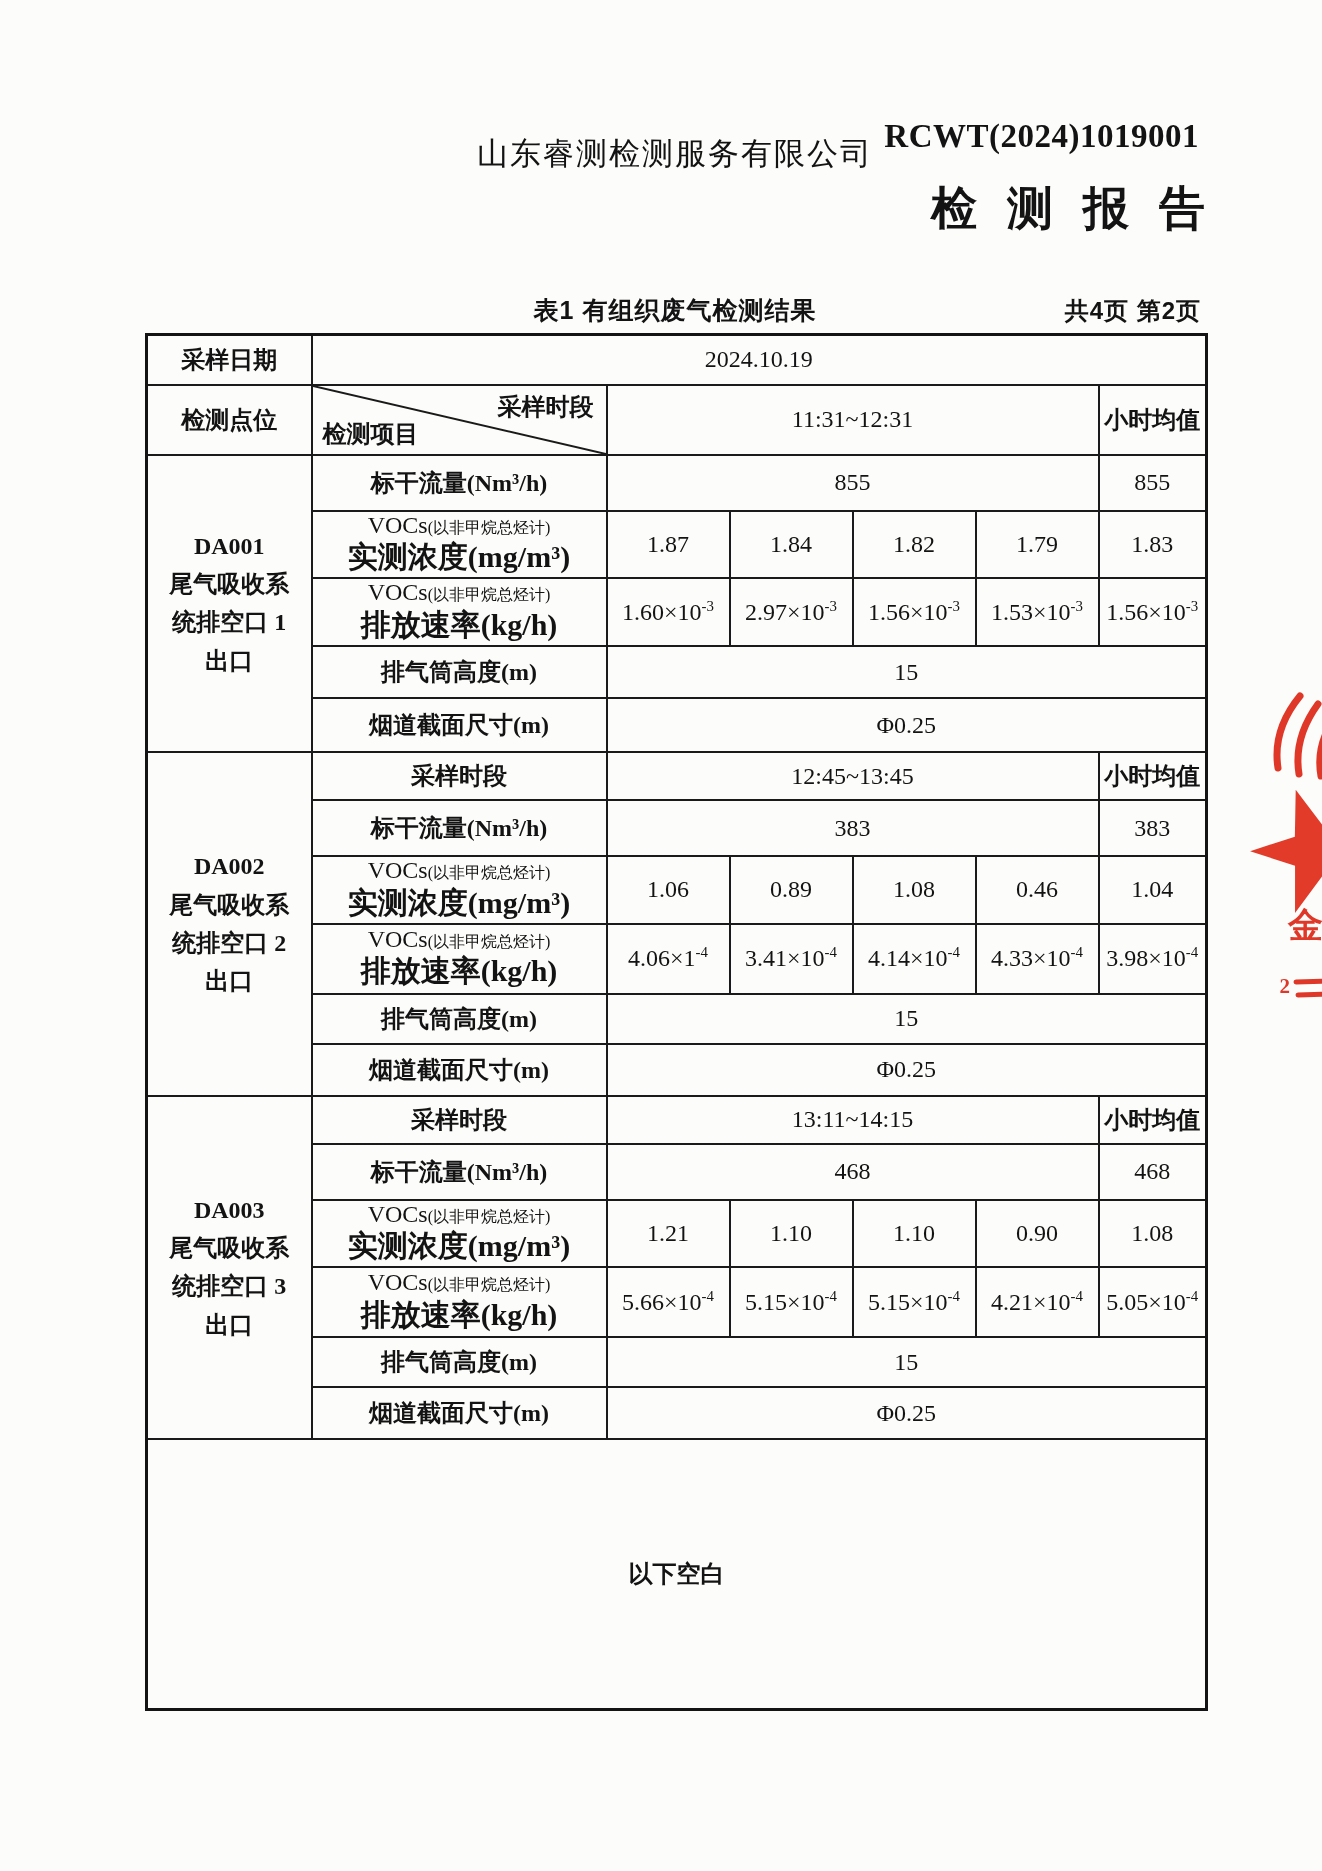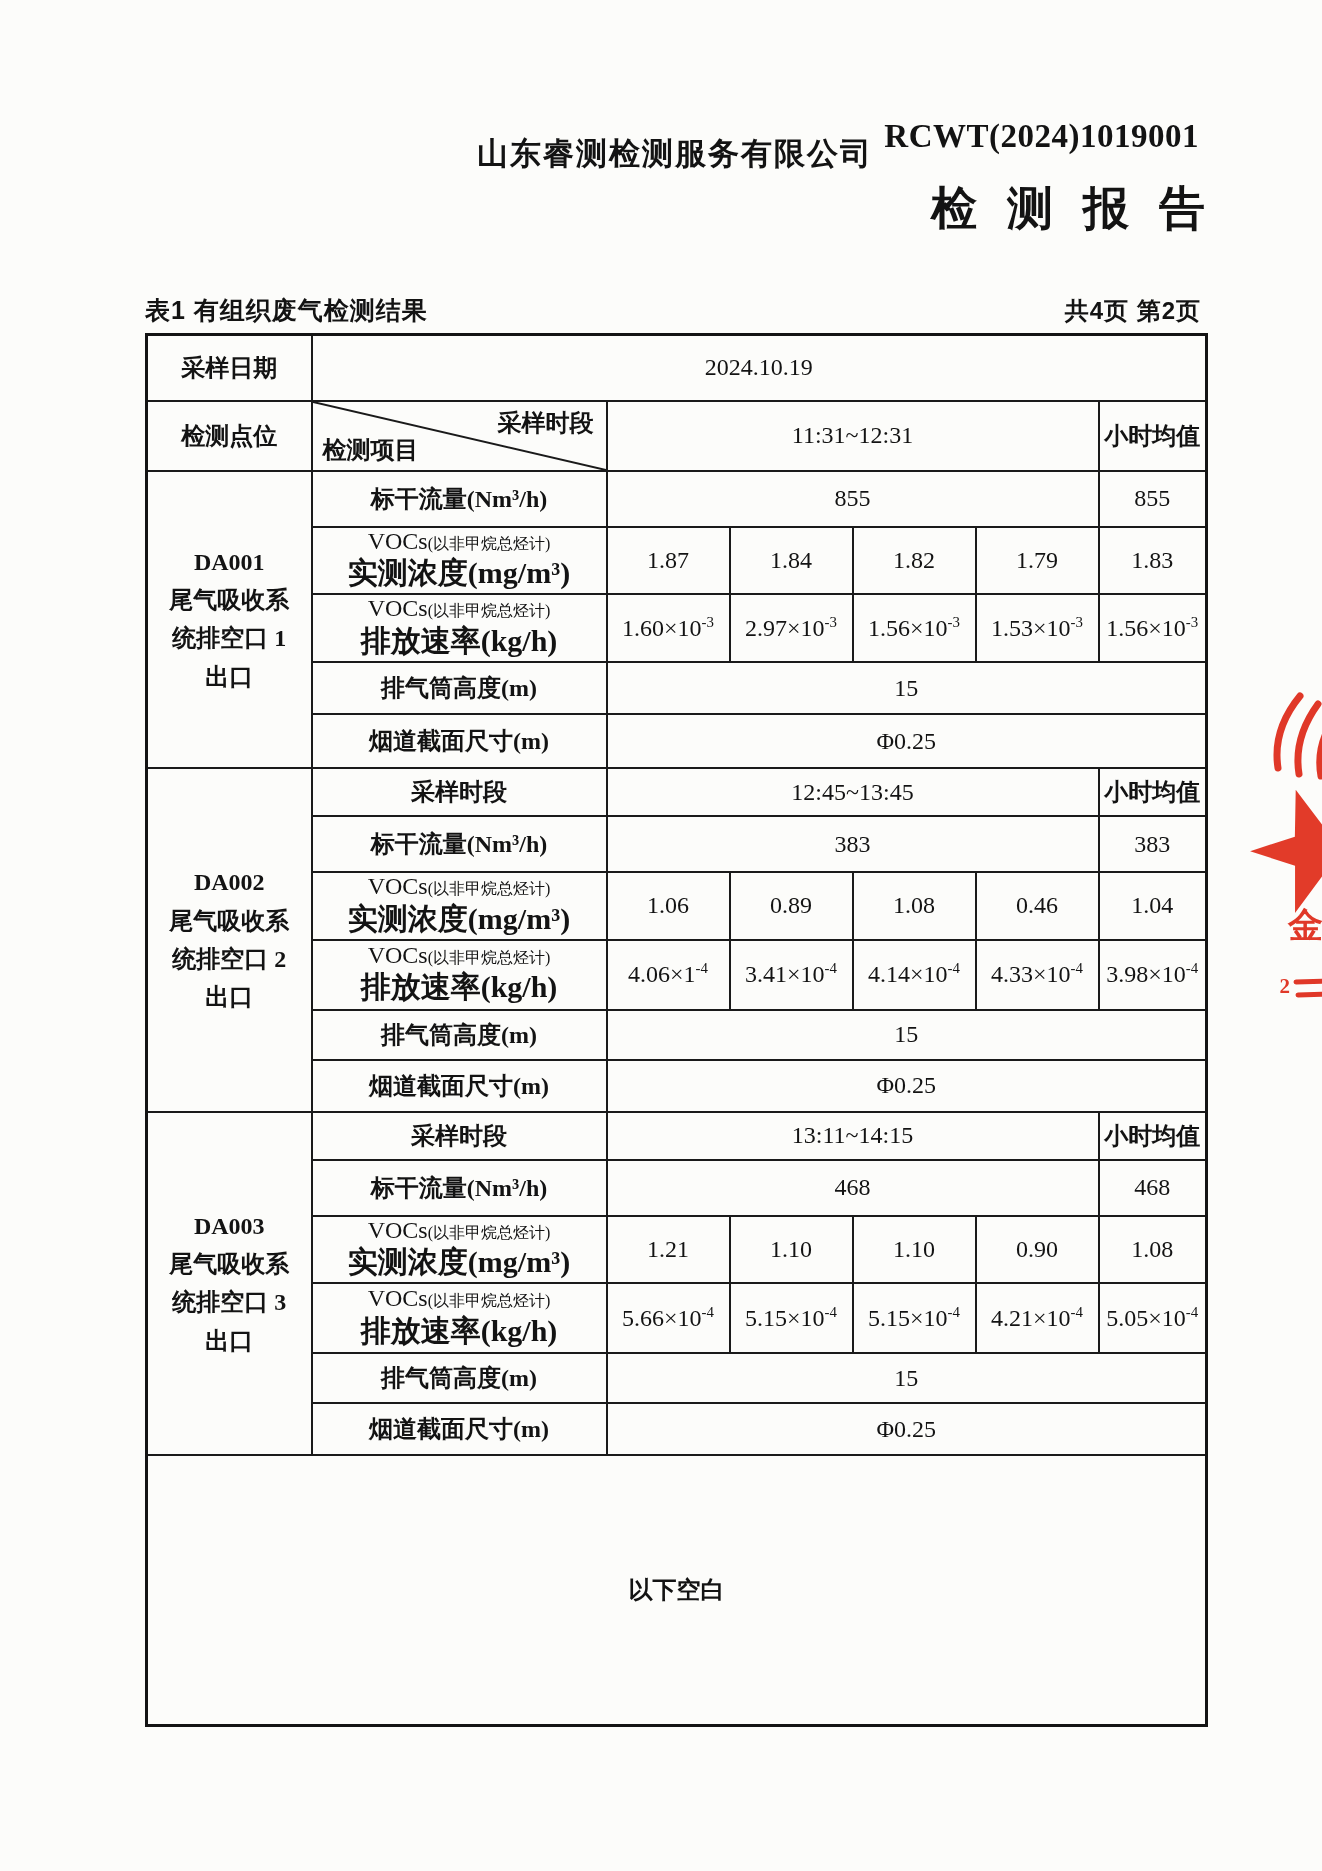--- a/index.html
+++ b/index.html
@@ -7,25 +7,25 @@
     width:1322px; height:1871px;
     background:#fcfcfa;
     font-family:"Liberation Serif", serif;
     color:#131313;
     position:relative;
     overflow:hidden;
   }
   .doc { position:absolute; left:145px; top:0; width:1060px; }
 
   .report-no { position:absolute; top:118px; right:6px; font-size:33px; letter-spacing:0.5px; font-weight:bold; }
-  .company   { position:absolute; top:133px; left:0; right:0; text-align:center; font-size:31px; font-weight:bold; letter-spacing:2px; }
+  .company   { position:absolute; top:133px; left:0; right:0; text-align:center; font-size:31px; font-weight:normal; letter-spacing:2px; }
   .title-row { position:absolute; top:178px; left:0; right:0; text-align:right; }
   .title-row span { font-size:46px; font-weight:bold; letter-spacing:30px; margin-right:-30px; }
   .caption-row { position:absolute; top:294px; left:0; right:0; height:38px; }
-  .caption   { display:block; font-family:"Liberation Sans", sans-serif; font-weight:bold; font-size:25px; letter-spacing:1px; }
+  .caption   { display:block; text-align:center; font-family:"Liberation Sans", sans-serif; font-weight:bold; font-size:25px; letter-spacing:1px; }
   .page-info { position:absolute; right:4px; top:1px; font-family:"Liberation Sans", sans-serif; font-weight:bold; font-size:24px; letter-spacing:1px; }
 
   table.report {
     position:absolute; top:333px; left:0;
     border-collapse:collapse; table-layout:fixed;
     width:1060px;
     border:3px solid #141414;
   }
   table.report td {
     border:2px solid #1a1a1a;
@@ -76,21 +76,21 @@
       <col style="width:165px">
         <col style="width:295px">
       <col style="width:123px">
         <col style="width:123px">
         <col style="width:123px">
         <col style="width:123px">
       <col style="width:108px">
     </colgroup>
 
     <tbody>
-        <tr style="height:66px">
+        <tr style="height:50px">
       <td class="lbl">采样日期</td>
       <td colspan="6" class="num">2024.10.19</td>
     </tr>
 
     <tr style="height:70px">
       <td class="lbl">检测点位</td>
       <td class="diag-cell">
         <svg class="diag-svg" viewBox="0 0 100 100" preserveAspectRatio="none">
           <line x1="0" y1="0" x2="100" y2="100" stroke="#1a1a1a" stroke-width="2" vector-effect="non-scaling-stroke"></line>
         </svg>

